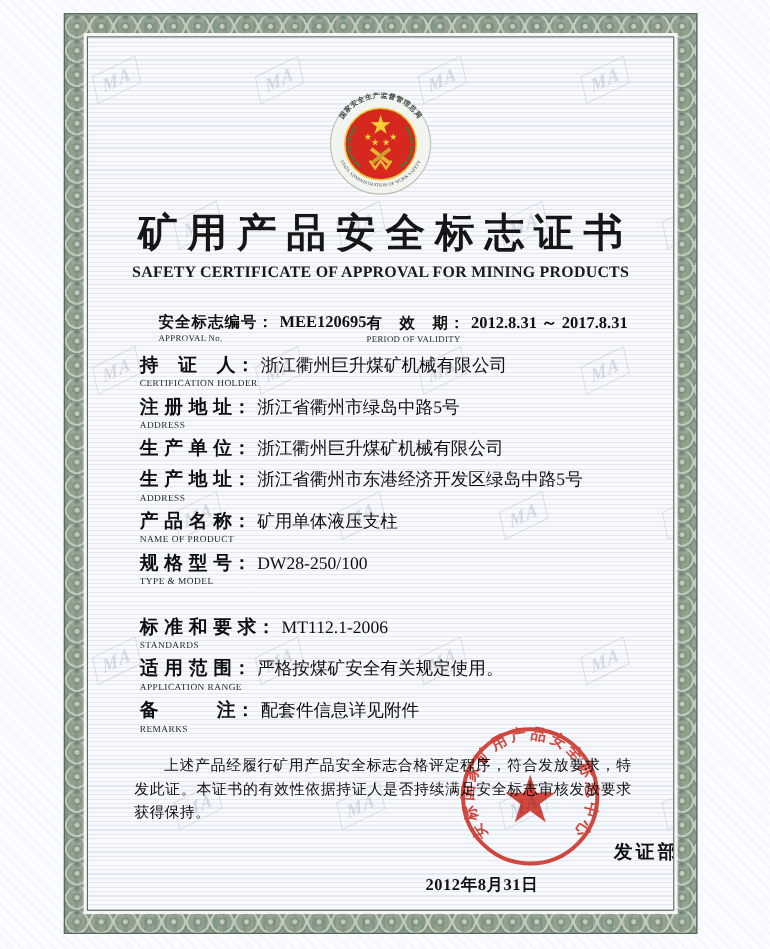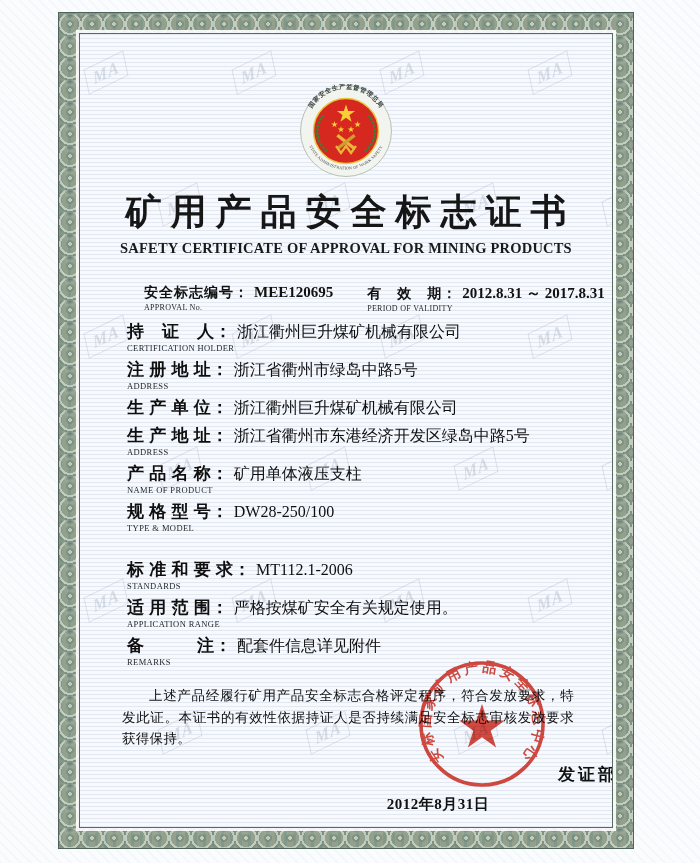--- a/index.html
+++ b/index.html
@@ -40,21 +40,21 @@
   .content{position:relative;z-index:1;}
   .emblem{display:block;margin:0 auto;}
   .title{
     text-align:center;margin-top:10px;
     font-size:36px;font-weight:bold;letter-spacing:9px;text-indent:9px;color:#161616;
   }
   .subtitle{
     text-align:center;margin-top:3px;
     font-size:14.5px;font-weight:bold;letter-spacing:.2px;color:#1a1a1a;
   }
-  .top-row{display:flex;gap:34px;margin:27px 0 7px 64px;text-align:left;}
+  .top-row{display:flex;margin:27px 0 7px 64px;text-align:left;}
   .tline{font-size:14px;font-weight:bold;white-space:nowrap;}
   .tlabel{letter-spacing:1px;}
   .tvalue{font-size:15px;margin-left:5px;}
   .tlabel-en{font-size:8px;letter-spacing:.3px;color:#22292b;margin-top:1px;}
   .frow{margin:0 26px 5px 47px;text-align:left;}
   .fline{font-size:17px;font-weight:bold;color:#0f0f0f;white-space:nowrap;}
   .flabel{letter-spacing:.5px;}
   .fvalue{margin-left:5px;font-weight:500;font-size:16px;text-align:right;}
   .flabel-en{font-size:8.5px;letter-spacing:.4px;color:#22292b;margin-top:0;}
   .reqs{margin-top:25px;}

